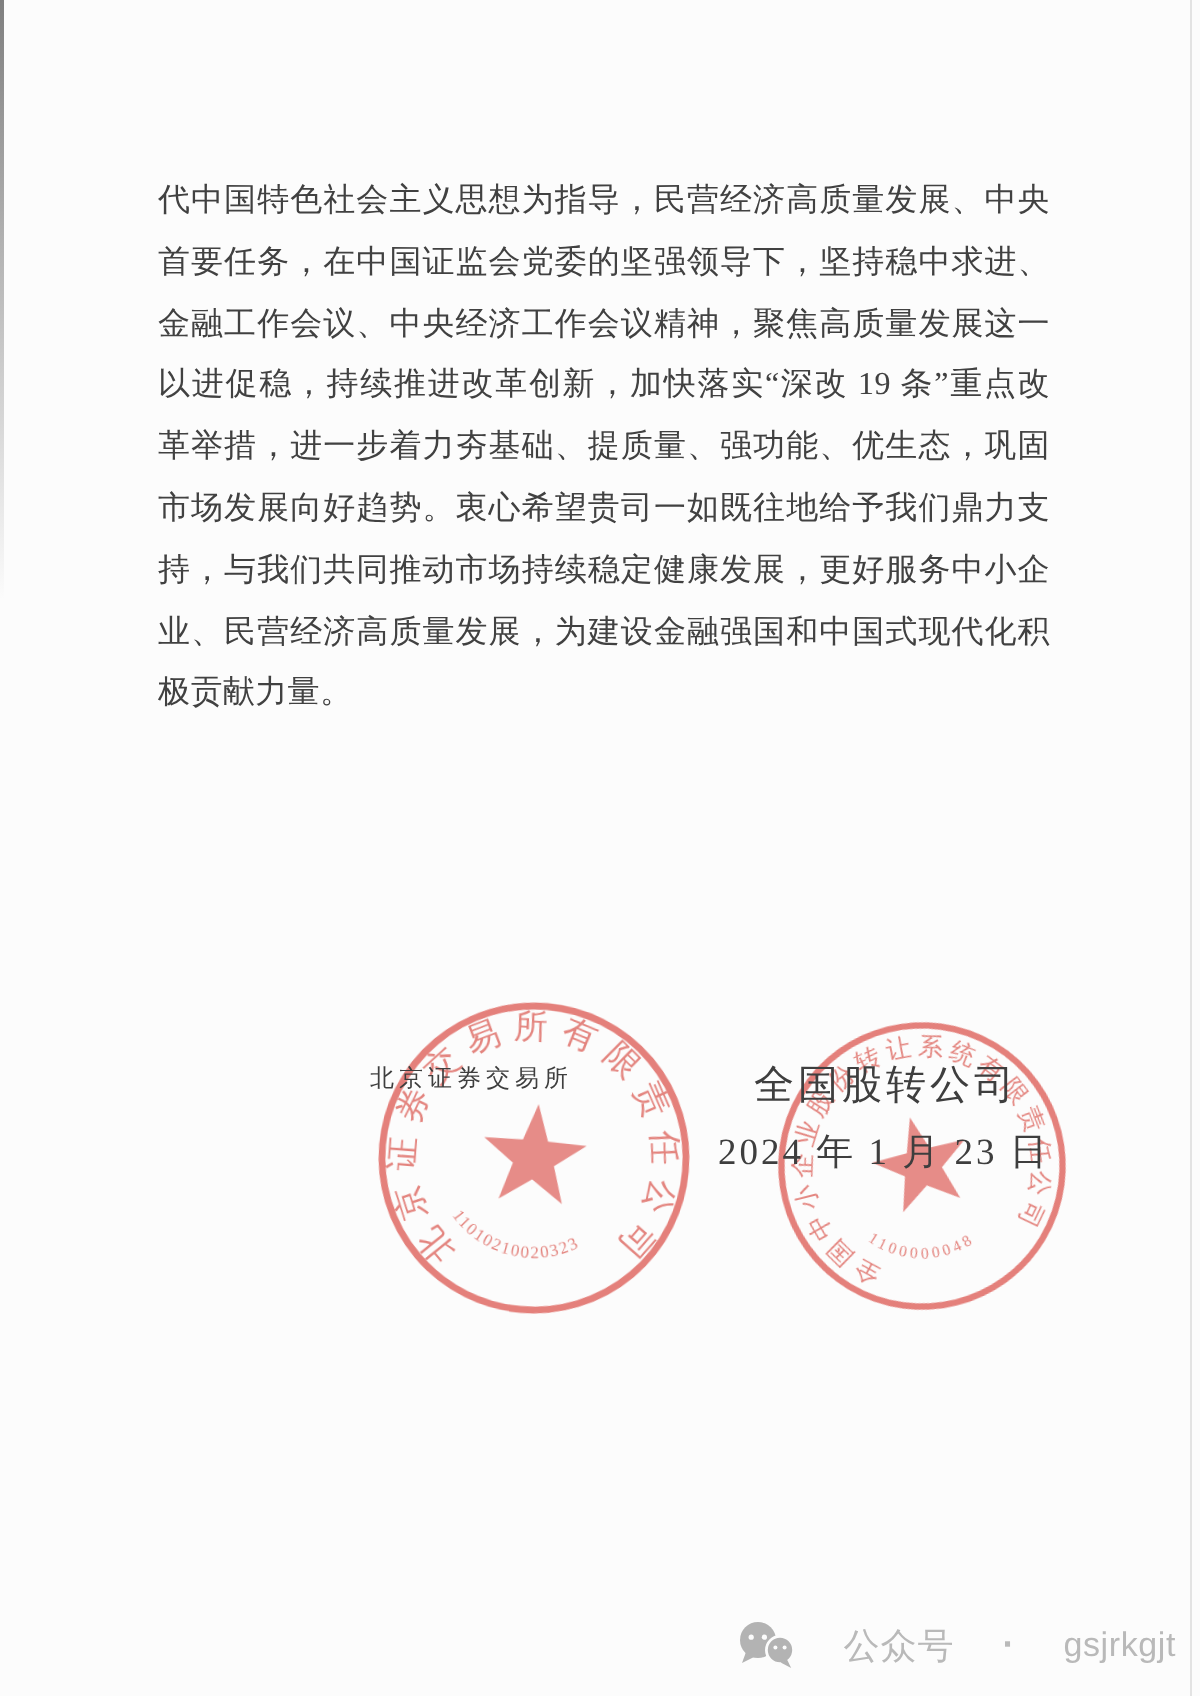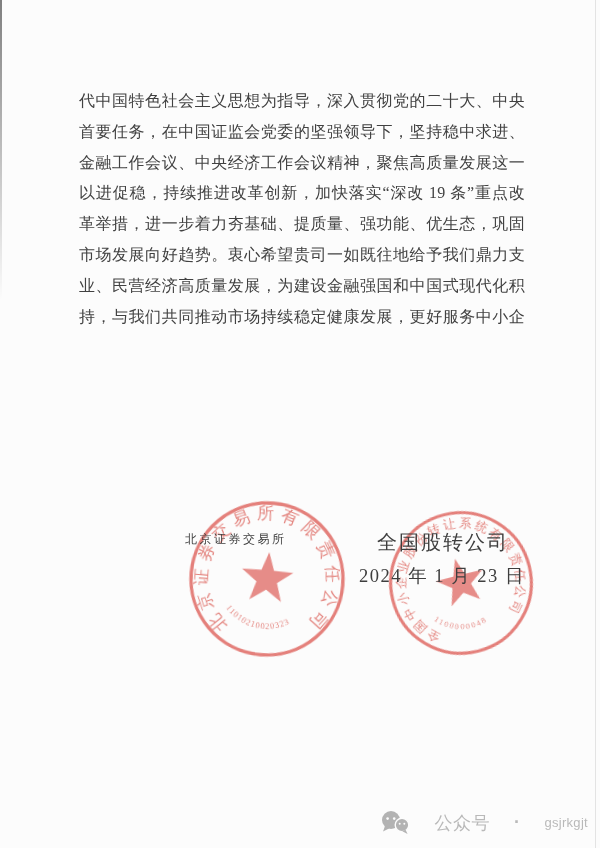--- a/index.html
+++ b/index.html
@@ -45,38 +45,39 @@
   .seal-right { left: 387px; top: 509px; width: 148px; height: 148px; transform: rotate(-14deg); }
   .seal text { font-family: "Liberation Serif", serif; }
 
   
   .watermark {
     position: absolute; right: 12px; bottom: 13px; z-index: 4;
     display: flex; align-items: center; gap: 24px;
     color: #b9b9b9; font-family: "Liberation Sans", sans-serif;
     font-size: 18px; letter-spacing: .5px;
   }
-  .watermark .acct-id { font-size: 13px; letter-spacing: .3px; }
+  .watermark .acct-id { font-size: 17px; letter-spacing: .3px; }
   .watermark .sep { font-weight: bold; }
 </style>
 </head>
 <body>
 
 <div class="edge-left"></div>
 <div class="edge-right"></div>
 
 <div class="letter-text">
-  <div class="line">代中国特色社会主义思想为指导，深入贯彻党的二十大、中央</div>
+  <div class="line">代中国特色社会主义思想为指导，民营经济高质量发展、中央</div>
   <div class="line">首要任务，在中国证监会党委的坚强领导下，坚持稳中求进、</div>
   <div class="line">金融工作会议、中央经济工作会议精神，聚焦高质量发展这一</div>
   <div class="line">以进促稳，持续推进改革创新，加快落实“深改 19 条”重点改</div>
   <div class="line">革举措，进一步着力夯基础、提质量、强功能、优生态，巩固</div>
   <div class="line">市场发展向好趋势。衷心希望贵司一如既往地给予我们鼎力支</div>
+  <div class="line">持，与我们共同推动市场持续稳定健康发展，更好服务中小企</div>
   <div class="line">业、民营经济高质量发展，为建设金融强国和中国式现代化积</div>
-  <div class="line">持，与我们共同推动市场持续稳定健康发展，更好服务中小企</div>
+  <div class="line last">极贡献力量。</div>
 </div>
 
 <div class="sig sig-left-name">北京证券交易所</div>
 <div class="sig sig-right-name">全国股转公司</div>
 <div class="sig sig-date">2024 年 1 月 23 日</div>
 
 <svg class="seal seal-left" viewBox="0 0 160 160">
   <defs>
     <path id="ring-left" d="M 45.6 129.1 A 60 60 0 1 1 114.4 129.1" fill="none"></path>
     <path id="serial-left" d="M 41.7 112.1 A 50 50 0 0 0 118.3 112.1" fill="none"></path>

